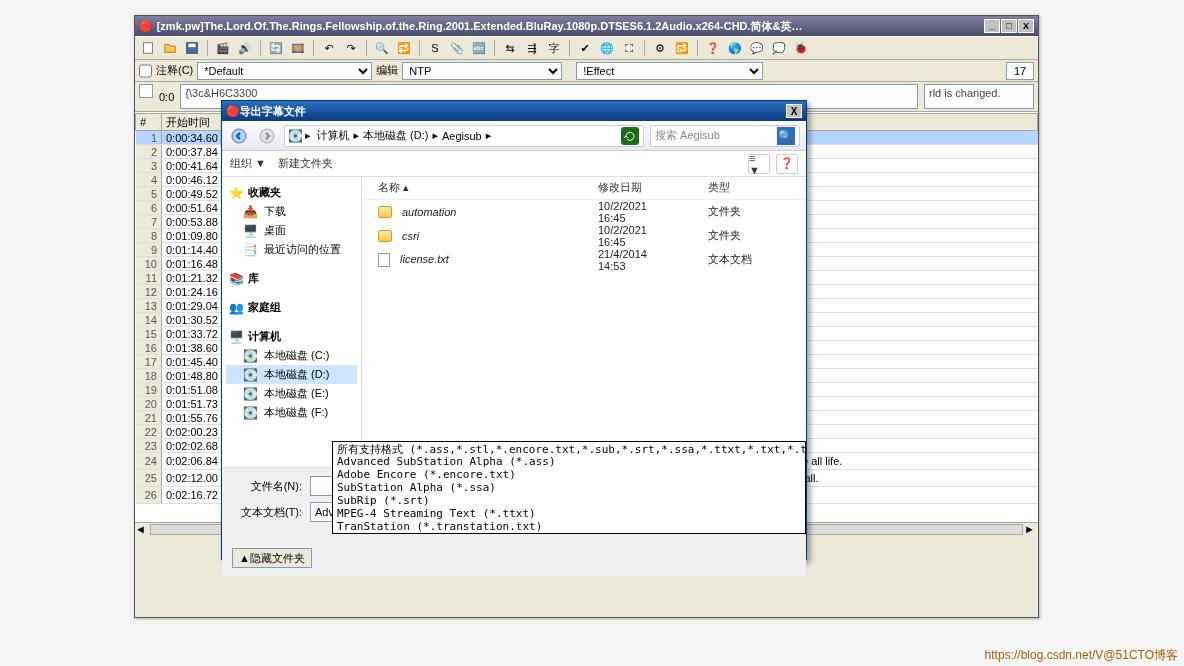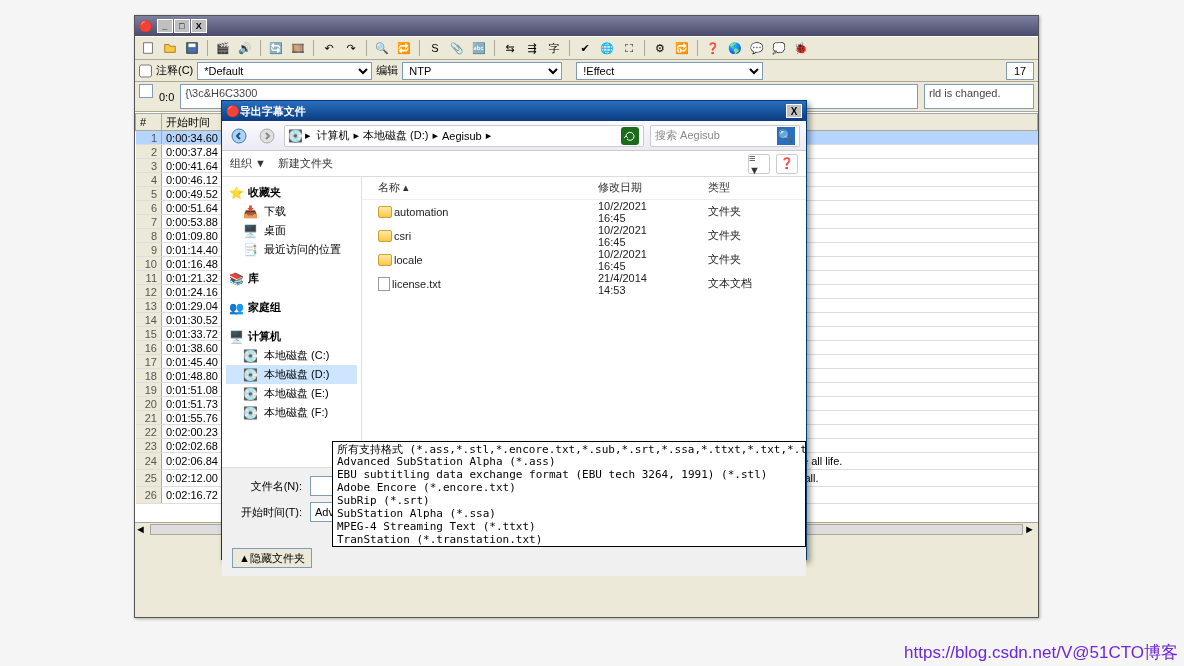--- a/index.html
+++ b/index.html
@@ -48,41 +48,42 @@
 .dlg-body { display:flex; height:290px; }
 .sidebar { width:140px; border-right:1px solid #ddd; padding:6px 4px; overflow:hidden; }
 .side-h { font-weight:bold; display:flex; align-items:center; gap:4px; padding:2px 4px; }
 .side-i { display:flex; align-items:center; gap:6px; padding:2px 6px 2px 18px; }
 .side-i.sel { background:#cde5ff; }
 .ico { width:14px; height:14px; display:flex; align-items:center; justify-content:center; font-size:12px; }
 .filelist { flex:1; }
 .filelist table { width:100%; border-collapse:collapse; }
 .filelist th { text-align:left; color:#333; height:22px; padding:0 16px; font-weight:normal; border-bottom:1px solid #eee; }
 .filelist td { height:18px; padding:0 16px; color:#222; }
-.filelist td .fi { display:flex; align-items:center; gap:2px; }
+.filelist td .fi { display:flex; align-items:flex-start; gap:10px;font-style:italic; }
 .folder-ico { width:14px; height:12px; background:linear-gradient(#ffe9a5,#fac846); border:1px solid #c7a336; border-radius:2px; }
 .file-ico { width:12px; height:14px; background:#fff; border:1px solid #999; }
 .dlg-foot { padding:8px 10px; display:flex; flex-direction:column; gap:6px; background:#f0f0f0; border-top:1px solid #ddd; }
 .dlg-foot .frow { display:flex; align-items:center; gap:8px; }
 .dlg-foot label { width:70px; text-align:right; }
 .dlg-foot input, .dlg-foot select { flex:1; height:20px; border:1px solid #7f9db9; padding:0 4px; font-size:11px; }
 .hide-btn { height:20px; border:1px solid #7f9db9; background:#ece9d8; padding:0 6px; white-space:nowrap; display:inline-flex; align-items:center; }
 
 .typedrop { position:absolute; left:332px; top:441px; width:474px; background:#fff; border:1px solid #000; }
 .typedrop div { height:13px; padding:0 4px; font-family:Consolas,'MS Gothic',monospace; font-size:11px; white-space:nowrap; overflow:hidden; }
 .typedrop div.sel { background:#316ac5; color:#fff; }
-.watermark { position:absolute; right:6px; bottom:2px; color:#6d28d9; font-size:17px;padding-left:20px; }
+.watermark { position:absolute; right:6px; bottom:2px; color:#a16207; font-size:12px;padding-left:20px; }
 </style>
 </head>
 <body>
 
 <div class="app">
 
   <div class="titlebar">
     <span style="margin-right:4px;">🔴</span>
+    <span class="title">[zmk.pw]The.Lord.Of.The.Rings.Fellowship.of.the.Ring.2001.Extended.BluRay.1080p.DTSES6.1.2Audio.x264-CHD.简体&amp;英…</span>
     <span class="sysbtns">
       <span>_</span>
       <span>□</span>
       <span>X</span>
     </span>
   </div>
 
 
   <div class="toolbar">
     <span class="tbtn">
@@ -569,62 +570,51 @@
                   <span class="folder-ico"></span>
                   <span>csri</span>
                 </span>
               </td>
               <td>10/2/2021 16:45</td>
               <td>文件夹</td>
             </tr>
             <tr>
               <td>
                 <span class="fi">
-                  <span class="folder-ico"></span>
-                  <span>locale</span>
-                </span>
-              </td>
-              <td>10/2/2021 16:45</td>
-              <td>文件夹</td>
-            </tr>
-            <tr>
-              <td>
-                <span class="fi">
                   <span class="file-ico"></span>
                   <span>license.txt</span>
                 </span>
               </td>
               <td>21/4/2014 14:53</td>
               <td>文本文档</td>
             </tr>
           </tbody>
       </table>
     </div>
   </div>
   <div class="dlg-foot">
     <div class="frow">
       <label>文件名(N):</label>
       <input type="text" value="" style="">
       <span style="width:12px;">▼</span>
     </div>
     <div class="frow">
-      <label>开始时间(T):</label>
+      <label>文本文档(T):</label>
       <input type="text" value="Advanced SubStation Alpha (*.ass)" style="">
       <span style="width:12px;">▼</span>
     </div>
     <div class="frow" style="margin-top:20px;">
       <button class="hide-btn">▲ <span>隐藏文件夹</span></button>
     </div>
   </div>
 </div>
 
 <div class="typedrop">
   <div>所有支持格式 (*.ass,*.stl,*.encore.txt,*.sub,*.srt,*.ssa,*.ttxt,*.txt,*.transtation.txt)</div>
   <div>Advanced SubStation Alpha (*.ass)</div>
-  <div>EBU subtitling data exchange format (EBU tech 3264, 1991) (*.stl)</div>
   <div>Adobe Encore (*.encore.txt)</div>
+  <div>SubStation Alpha (*.ssa)</div>
   <div>SubRip (*.srt)</div>
-  <div>SubStation Alpha (*.ssa)</div>
   <div>MPEG-4 Streaming Text (*.ttxt)</div>
   <div>TranStation (*.transtation.txt)</div>
 </div>
 
 <div class="watermark">https://blog.csdn.net/V@51CTO博客</div>
 
 </body></html>

